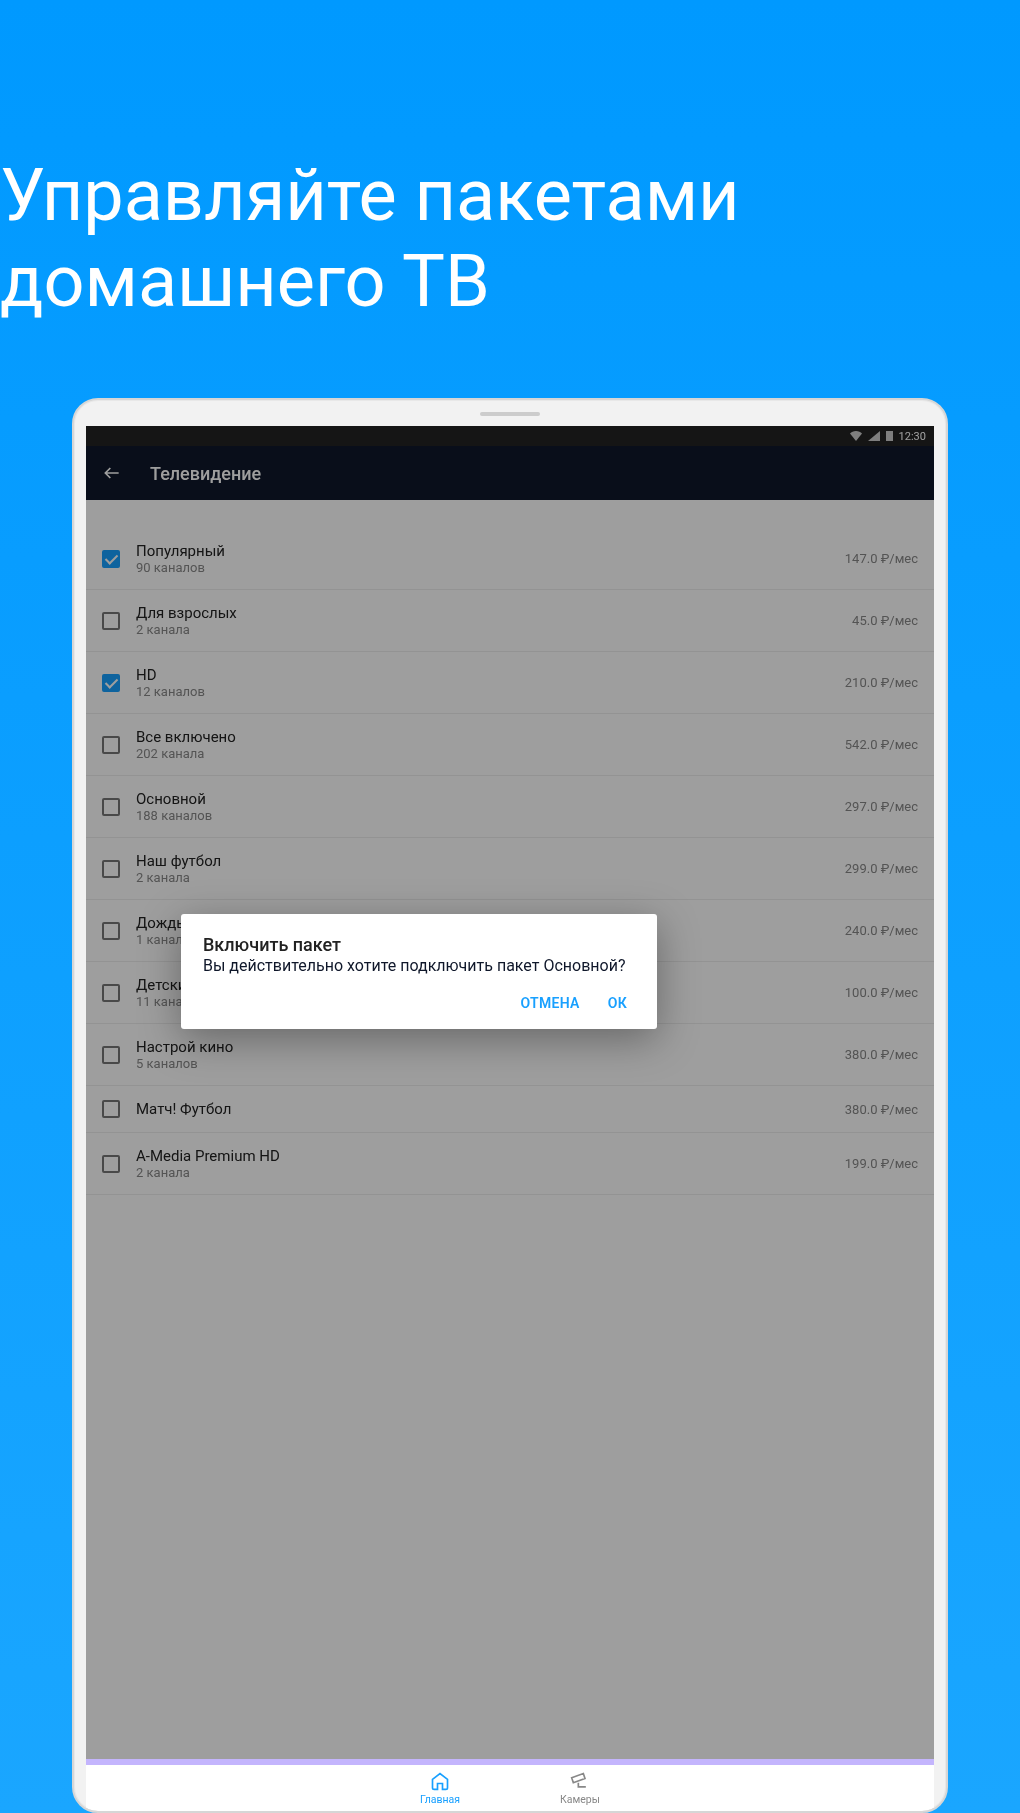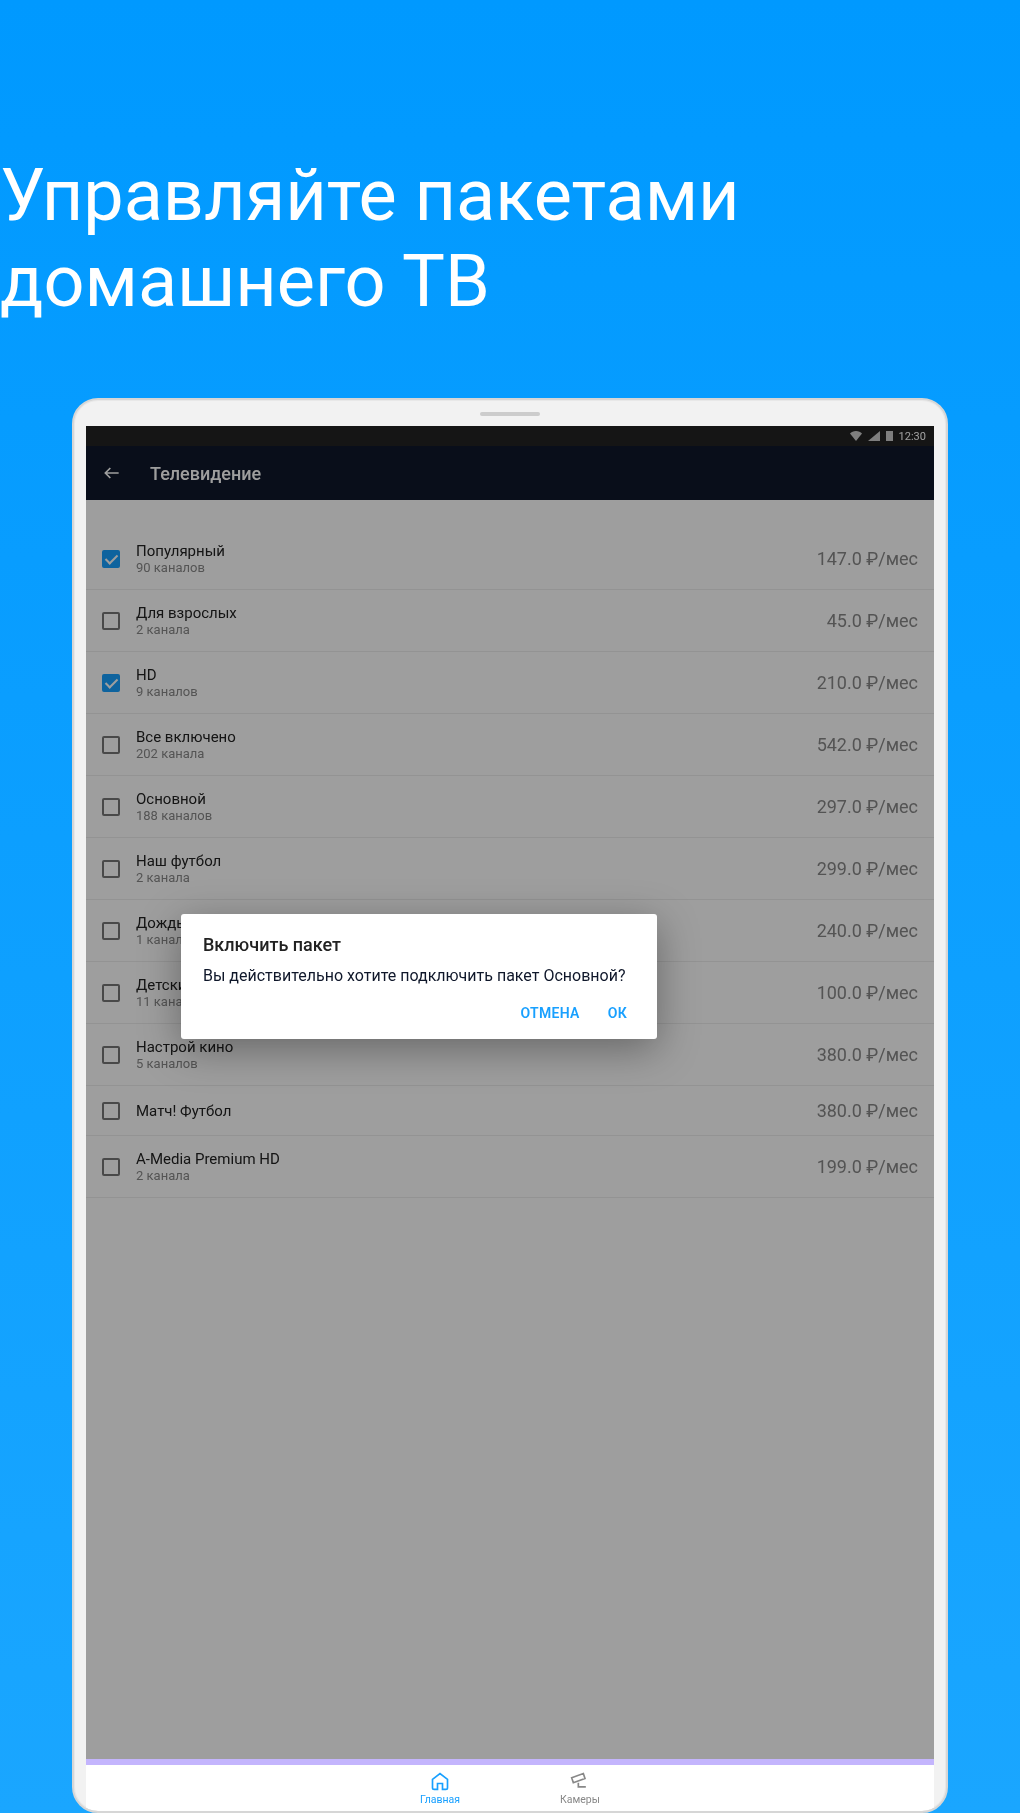--- a/index.html
+++ b/index.html
@@ -120,37 +120,37 @@
     top: 0px;
     width: 5px;
     height: 10px;
     border: solid #fff;
     border-width: 0 2px 2px 0;
     transform: rotate(45deg);
   }
   .row .texts { flex: 1; }
   .row .name { font-size: 15px; color: #222; }
   .row .sub  { font-size: 13px; color: #888; }
-  .row .price { font-size: 18px; color: #888; white-space:nowrap; }
+  .row .price { font-size: 13px; color: #888; white-space:nowrap; }
   .dim-overlay {
     position:absolute;
     left:0; right:0; top:0; bottom:0;
     background: rgba(0,0,0,0.38);
   }
   .dialog {
     position: absolute;
     left: 95px;
     top: 488px;
     width: 476px;
     background: #fff;
     border-radius: 3px;
     box-shadow: 0 10px 40px rgba(0,0,0,0.35);
     padding: 20px 22px 8px 22px;
   }
-  .dialog .dtitle { font-size: 18px; font-weight: 500; color:#222; margin-bottom:10px; }
+  .dialog .dtitle { font-size: 18px; font-weight: 500; color:#222; }
   .dialog .dmsg { font-size: 16px; color: #0f172a; line-height:1.4; }
   .dialog .dactions { display:flex; justify-content:flex-end; gap:28px; padding:18px 8px 10px 0; }
   .dialog .dbtn { color:#18a0ff; font-weight:600; font-size:14px; text-transform:uppercase; letter-spacing:0.3px; cursor:pointer; }
   .bottomnav {
     position:absolute;
     bottom:0; left:0; right:0;
     height:52px;
     background:#fff;
     display:flex;
     justify-content:center;
@@ -207,21 +207,21 @@
           <div class="texts">
             <div class="name">Для взрослых</div>
             <div class="sub">2 канала</div>
           </div>
           <div class="price">45.0 ₽/мес</div>
         </div>
         <div class="row">
           <div class="cb checked"></div>
           <div class="texts">
             <div class="name">HD</div>
-            <div class="sub">9 каналов</div>
+            <div class="sub">12 каналов</div>
           </div>
           <div class="price">210.0 ₽/мес</div>
         </div>
         <div class="row">
           <div class="cb"></div>
           <div class="texts">
             <div class="name">Все включено</div>
             <div class="sub">202 канала</div>
           </div>
           <div class="price">542.0 ₽/мес</div>

